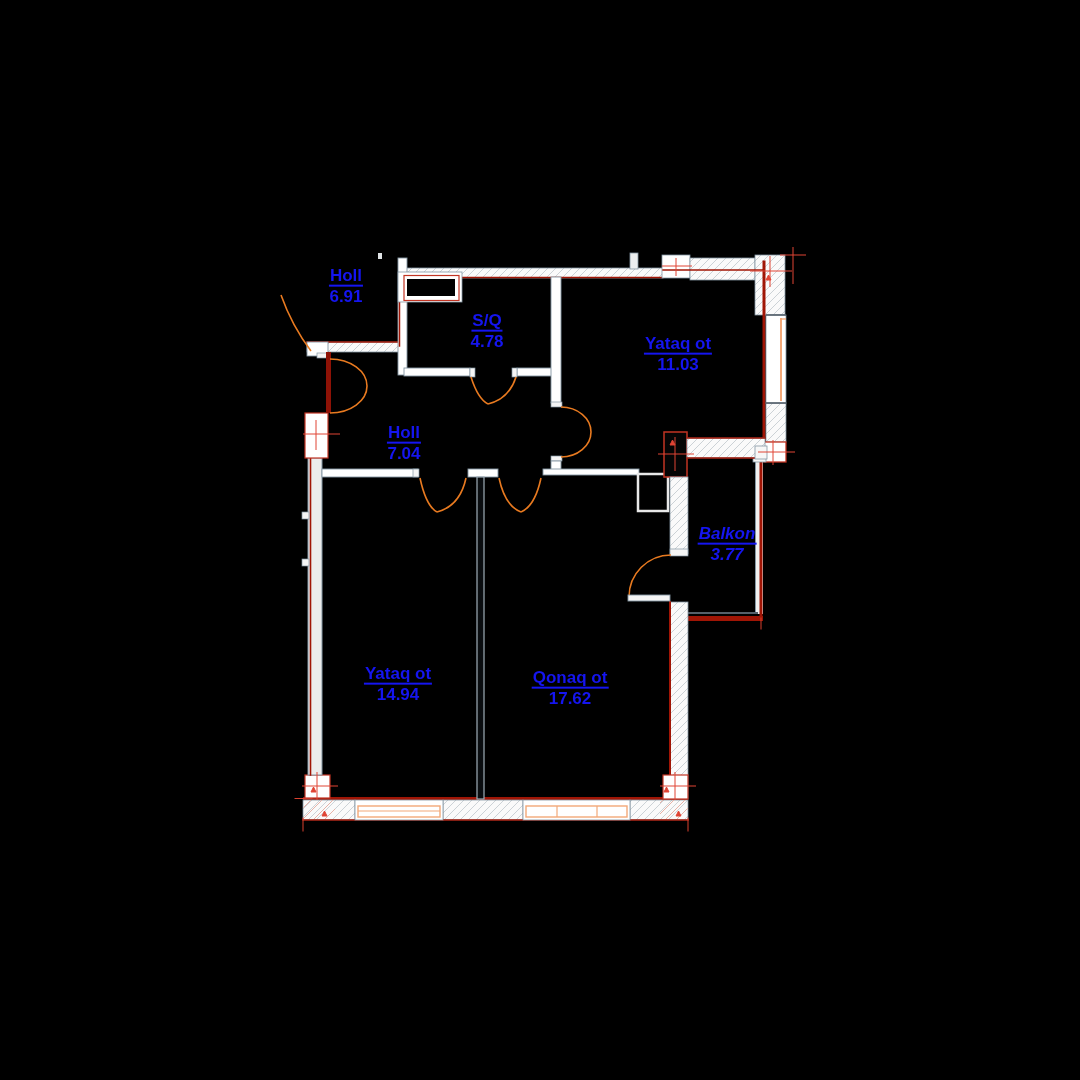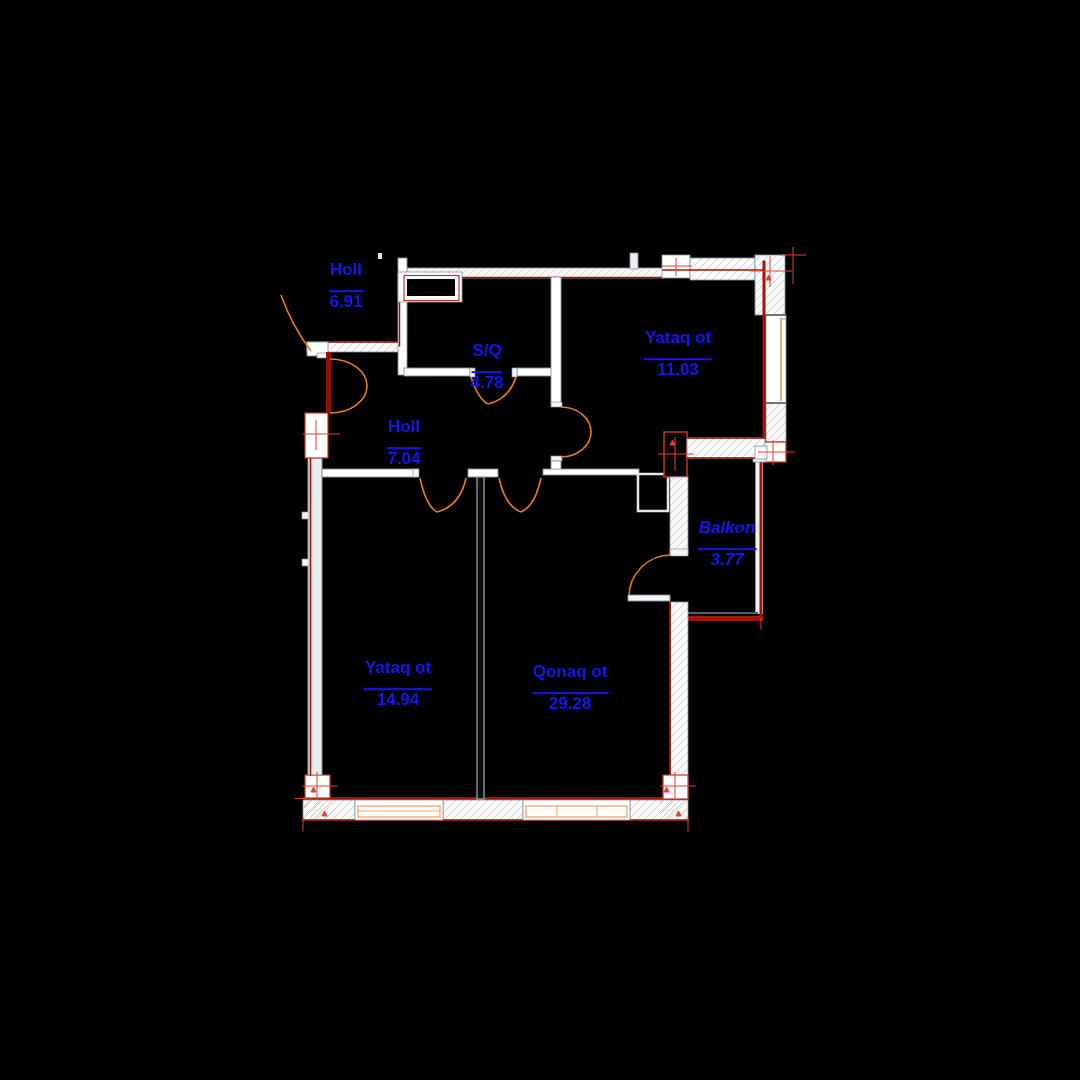--- a/index.html
+++ b/index.html
@@ -7,21 +7,21 @@
     position:relative;width:1080px;height:1080px;background:#000;overflow:hidden;
     font-family:"Liberation Sans", sans-serif;
   }
   .stage svg{position:absolute;left:0;top:0;}
   .room-label{
     position:absolute;transform:translate(-50%,-50%);
     text-align:center;color:#1515f0;font-weight:bold;font-size:17px;line-height:1.05;
     white-space:nowrap;
   }
   .room-label .room-name{
-    display:inline-block;border-bottom:2px solid #1515f0;padding:0 1px 11px 1px;margin-bottom:1px;
+    display:inline-block;border-bottom:2px solid #1515f0;padding:0 1px 0px 1px;margin-bottom:1px;
   }
   .room-label .room-area{display:block;}
 </style>
 </head>
 <body>
 
 <div class="stage">
 
 <svg width="1080" height="1080" viewBox="0 0 1080 1080">
   <defs>
@@ -183,21 +183,21 @@
     <polygon points="676,816 678.5,811 681,816"></polygon>
     <polygon points="766,280 768.5,275 771,280"></polygon>
     <polygon points="670,445 672.5,440 675,445"></polygon>
   </g>
 </svg>
 
 <div class="room-label" style="left:346px;top:286px;">
   <span class="room-name">Holl</span>
   <span class="room-area">6.91</span>
 </div>
-<div class="room-label" style="left:487px;top:331px;margin-top:36px;">
+<div class="room-label" style="left:487px;top:331px;">
   <span class="room-name">S/Q</span>
   <span class="room-area">4.78</span>
 </div>
 <div class="room-label" style="left:678px;top:354px;">
   <span class="room-name">Yataq ot</span>
   <span class="room-area">11.03</span>
 </div>
 <div class="room-label" style="left:404px;top:443px;">
   <span class="room-name">Holl</span>
   <span class="room-area">7.04</span>
@@ -205,16 +205,16 @@
 <div class="room-label" style="left:727px;top:544px;font-style:italic;">
   <span class="room-name">Balkon</span>
   <span class="room-area">3.77</span>
 </div>
 <div class="room-label" style="left:398px;top:684px;">
   <span class="room-name">Yataq ot</span>
   <span class="room-area">14.94</span>
 </div>
 <div class="room-label" style="left:570px;top:688px;text-align:center;">
   <span class="room-name">Qonaq ot</span>
-  <span class="room-area">29.28</span>
+  <span class="room-area">17.62</span>
 </div>
 
 </div>
 
 </body></html>

